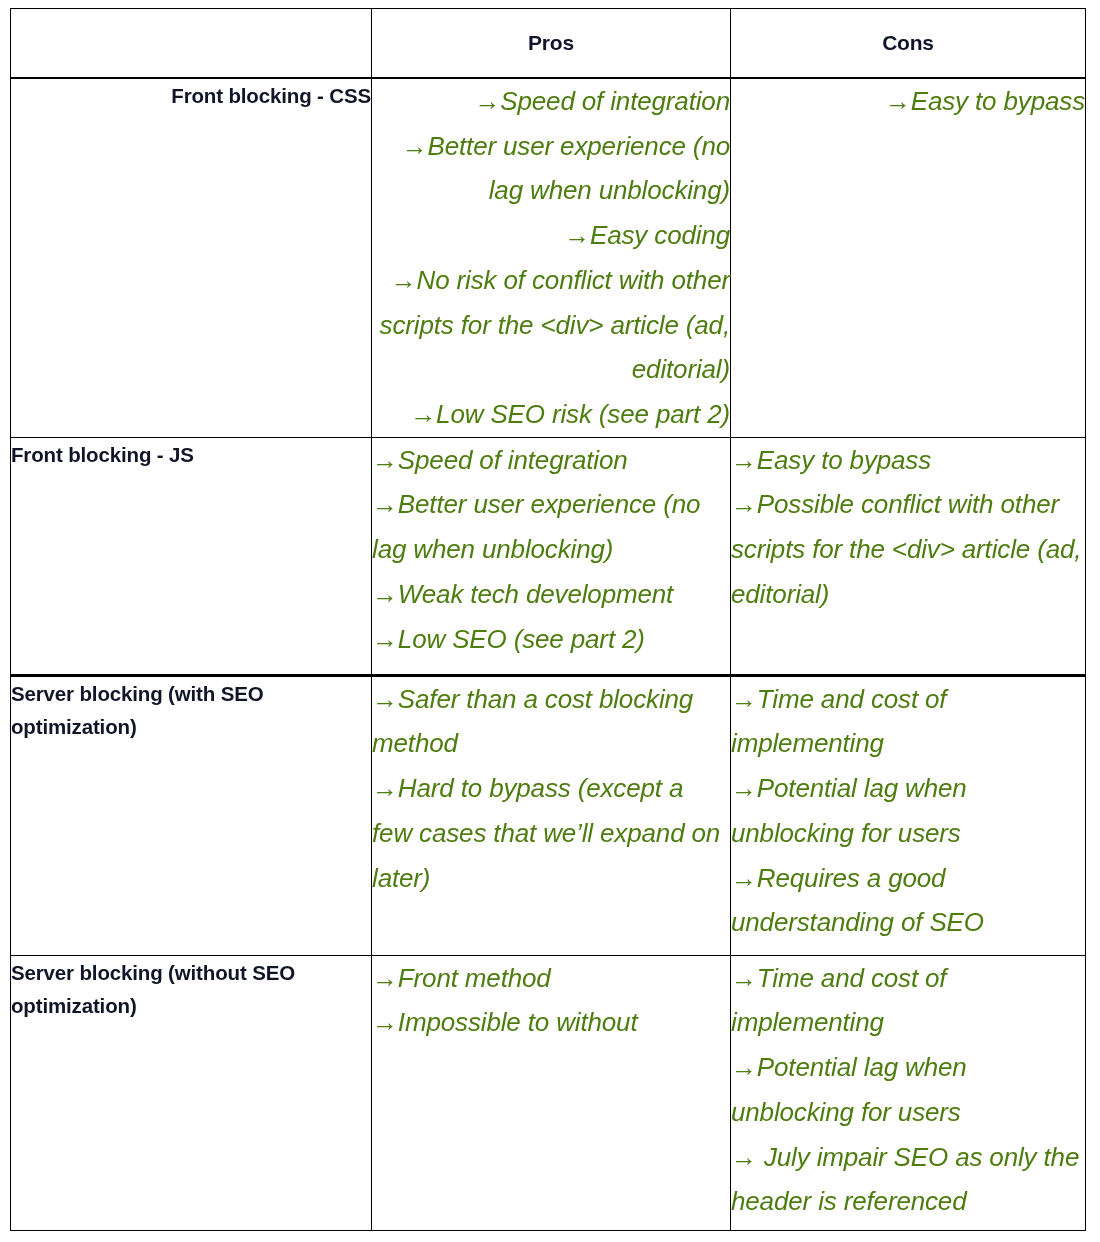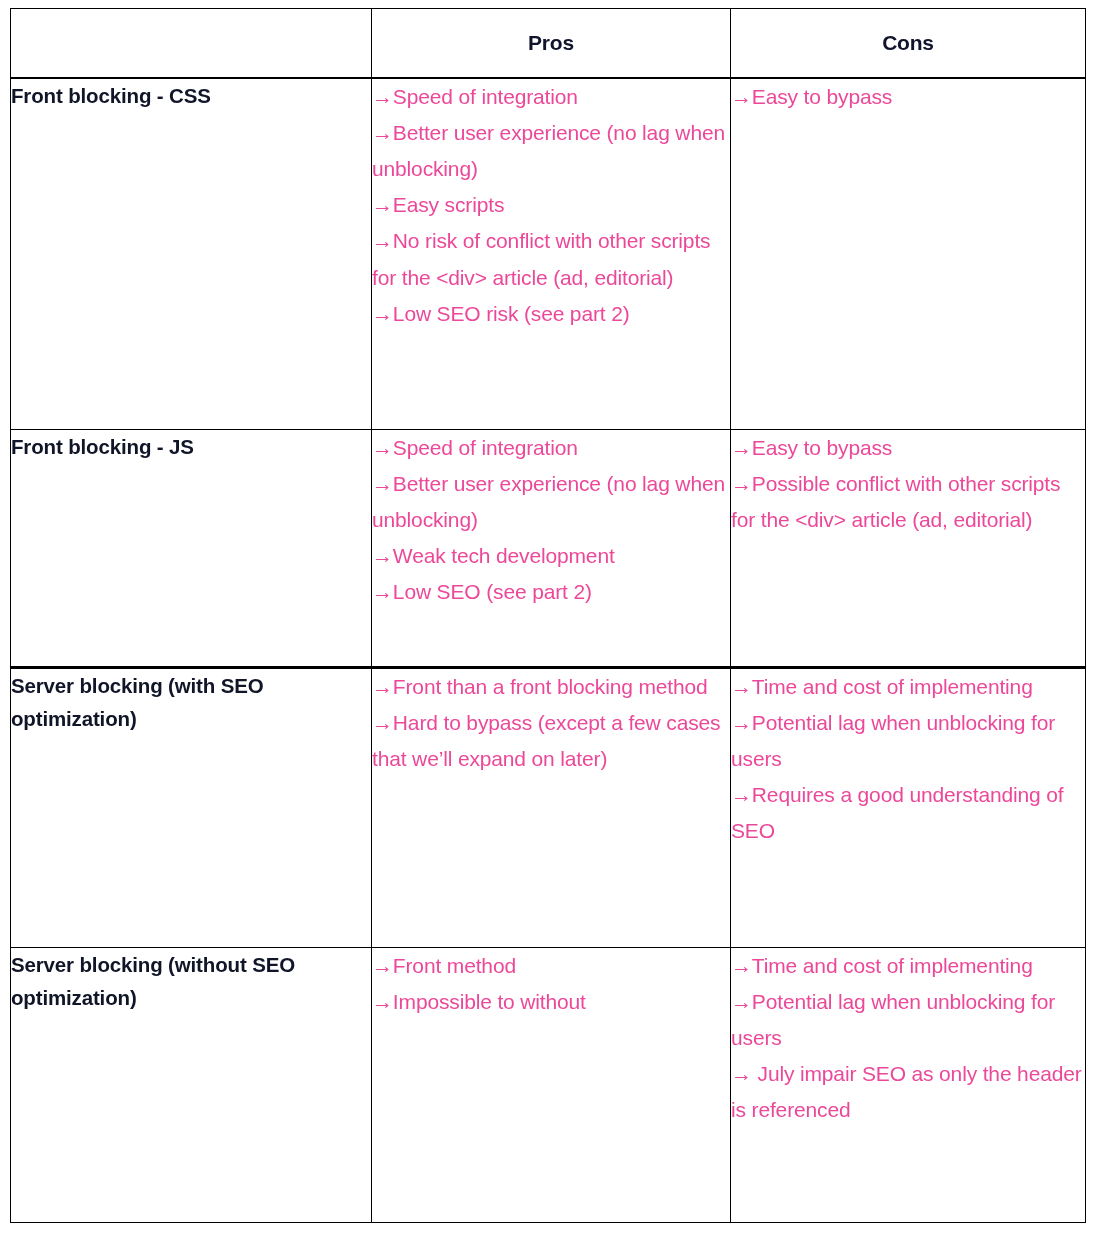--- a/index.html
+++ b/index.html
@@ -57,21 +57,21 @@
     color: #10142c;
     letter-spacing: -0.2px;
     line-height: 1.2;
     margin-top: 32px;
   }
   .head-blank  { padding: 0 18px; }
   .head-pros   { text-align: center; padding: 0 10px; }
   .head-cons   { text-align: center; padding: 0 0 0 15px; }
 
   
-  .row-css  td { height: 350px; }
+  .row-css  td { height: 350px; text-align: right; }
   .row-js   td { height: 236px; }
   .row-srv1 td { height: 278px; margin-left: 12px; }
   .row-srv2 td { height: 274px; }
 
   
   .row-js td { border-bottom: 3.4px solid #000000; margin-top: 12px; }
 
   .cell-method {
     padding: 23px 16px 10px 18px;
   }
@@ -85,26 +85,27 @@
 
   .cell-list {
     padding: 22px 14px 10px 15px;
   }
   .bullets {
     list-style: none;
     margin: 0;
     padding: 0;
   }
   .bullets li {
-    font-size: 21px;
-    color: #ec4899;
+    font-size: 26px;
+    color: #4d7c0f;
     line-height: 1.72;
     letter-spacing: -0.15px;
     white-space: pre-wrap;
     word-break: normal;
+    font-style: italic;
   }
 </style>
 </head>
 <body>
 
 <div class="page">
 
   <table class="cmp-table">
     <colgroup>
       <col class="c-method">
@@ -129,21 +130,21 @@
     <tbody>
 
       <tr class="row-css">
         <td class="cell-method">
           <span class="method-label">Front blocking - CSS</span>
         </td>
         <td class="cell-list">
           <ul class="bullets">
             <li>→Speed of integration</li>
             <li>→Better user experience (no lag when unblocking)</li>
-            <li>→Easy scripts</li>
+            <li>→Easy coding</li>
             <li>→No risk of conflict with other scripts for the &lt;div&gt; article (ad, editorial)</li>
             <li>→Low SEO risk (see part 2)</li>
           </ul>
         </td>
         <td class="cell-list">
           <ul class="bullets">
             <li>→Easy to bypass</li>
           </ul>
         </td>
       </tr>
@@ -167,21 +168,21 @@
           </ul>
         </td>
       </tr>
 
       <tr class="row-srv1">
         <td class="cell-method">
           <span class="method-label">Server blocking (with SEO optimization)</span>
         </td>
         <td class="cell-list">
           <ul class="bullets">
-            <li>→Front than a front blocking method</li>
+            <li>→Safer than a cost blocking method</li>
             <li>→Hard to bypass (except a few cases that we’ll expand on later)</li>
           </ul>
         </td>
         <td class="cell-list">
           <ul class="bullets">
             <li>→Time and cost of implementing</li>
             <li>→Potential lag when unblocking for users</li>
             <li>→Requires a good understanding of SEO</li>
           </ul>
         </td>

